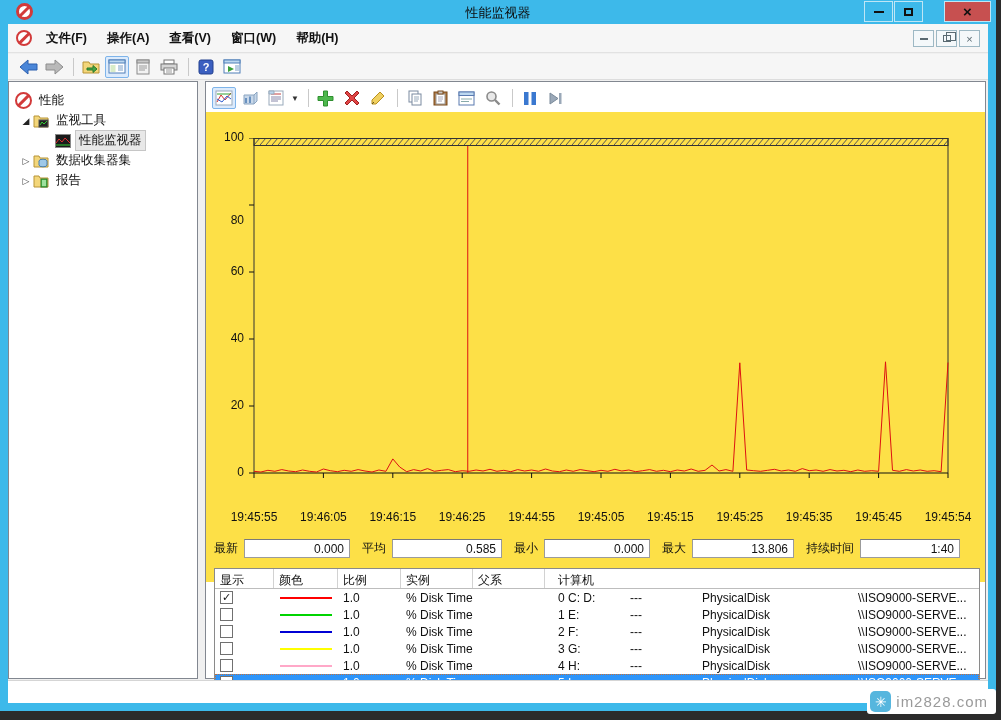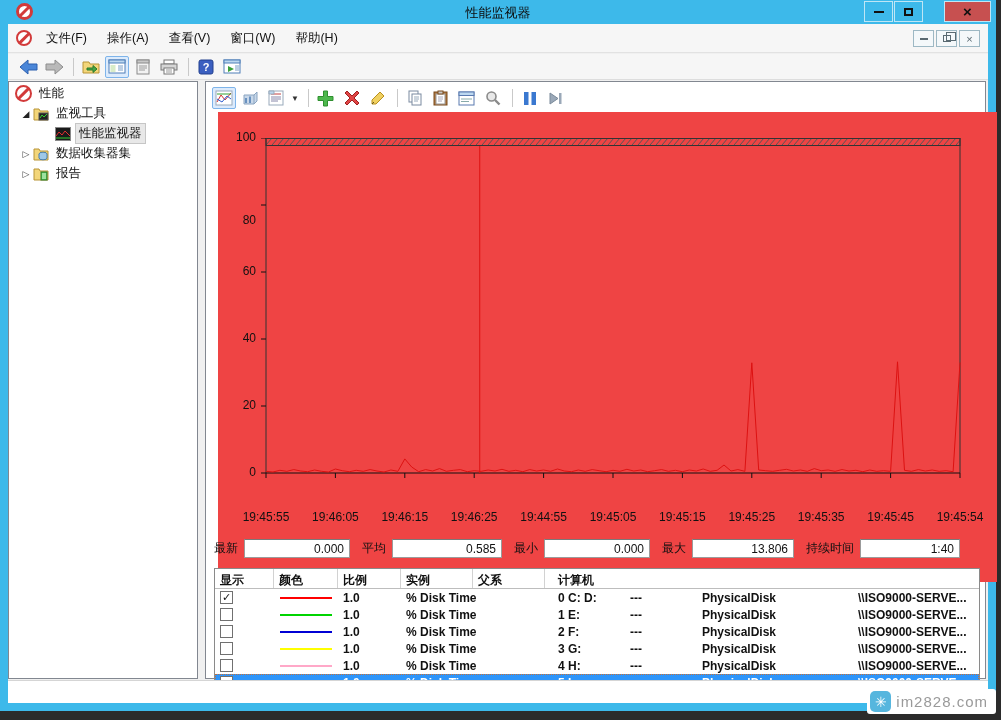--- a/index.html
+++ b/index.html
@@ -18,21 +18,21 @@
   #btn-max   { right:73px;  width:29px; background:#3db9ea; }
   #btn-close { right:5px;   width:47px; background:#c75050; font-size:15px; font-weight:bold; }
   .glyph-minbar { width:10px; height:2px; background:#111; }
   .glyph-maxbox { width:9px; height:8px; border:2px solid #111; }
 
   #client { position:absolute; left:8px; top:24px; width:980px; height:679px; background:#f0f0f0; }
 
   
   #menubar { position:absolute; left:0; top:0; width:100%; height:29px; background:#f6f6f6;
              border-bottom:1px solid #e2e2e2; display:flex; align-items:center; }
-  .menu-item { font-size:12.5px; color:#111; padding:4px 10px; }
+  .menu-item { font-size:12.5px; color:#111; padding:4px 10px;font-weight:bold; }
   .appicon { width:17px; height:17px; margin:0 4px 0 8px; position:relative; }
   .appicon .ring { position:absolute; inset:0; border:3px solid #d23a3a; border-radius:50%; background:#fff; }
   .appicon .slash { position:absolute; left:1px; top:7px; width:15px; height:3px; background:#d23a3a;
                     transform:rotate(-45deg); }
   .child-btn { width:21px; height:17px; border:1px solid #9db8c4; background:#f4f8fa; color:#5a6a72;
                display:flex; align-items:center; justify-content:center; font-size:11px; margin-left:2px; }
   #child-controls { position:absolute; right:8px; top:6px; display:flex; }
   .glyph-restore { width:8px; height:7px; border:1px solid #5a6a72; position:relative; background:#f4f8fa; }
   .glyph-restore::before { content:""; position:absolute; left:2px; top:-4px; width:8px; height:7px;
                            border:1px solid #5a6a72; }
@@ -40,55 +40,55 @@
   
   #main-toolbar { position:absolute; left:0; top:30px; width:100%; height:26px; background:#f6f6f6;
                   border-bottom:1px solid #ddd; display:flex; align-items:center; padding-left:8px; }
   .tool { width:24px; height:22px; display:flex; align-items:center; justify-content:center; margin-right:2px; }
   .tool.active { border:1px solid #7eb4ea; background:#dcebfc; border-radius:2px; }
   .tsep { width:1px; height:18px; background:#c9c9c9; margin:0 5px; }
   .caret { font-size:8px; color:#333; margin:0 4px 0 1px; }
 
   
   #tree-panel { position:absolute; left:0; top:57px; width:190px; height:598px; background:#fff;
-                border:1px solid #828790; font-size:12.5px; color:#111; padding-top:2px; }
+                border:1px solid #828790; font-size:12.5px; color:#111; padding-top:9px; }
   .tree-row { display:flex; align-items:center; height:19px; margin-bottom:1px; }
   .tw { display:inline-block; text-align:center; }
   .arrow { width:14px; font-size:9px; color:#444; }
   .arrow.exp { color:#222; }
   .tree-label { padding:1px 3px; white-space:nowrap; }
   .tree-label.sel { background:#e8e8e8; border:1px solid #c6c6c6; }
   .ticon { width:16px; height:14px; margin-right:4px; position:relative; flex:none; }
 
   #right-panel { position:absolute; left:197px; top:57px; width:781px; height:598px; background:#fff;
                  border:1px solid #828790; }
 
   #chart-toolbar { position:absolute; left:2px; top:3px; height:26px; display:flex; align-items:center;
                    padding-left:4px; }
 
   
-  #chart-area { position:absolute; left:12px; top:30px; width:779px; height:470px; background:#ef4444; }
+  #chart-area { position:absolute; left:0; top:30px; width:779px; height:470px; background:#fde047; }
   .ylab { position:absolute; width:38px; text-align:right; font-size:12px; color:#111; }
   .xlab { position:absolute; top:398px; transform:translateX(-50%); font-size:12px; color:#111; white-space:nowrap; }
   #plot-svg { position:absolute; left:42px; top:26px; }
 
   
   #stats-row { position:absolute; left:8px; top:455px; width:766px; height:22px; display:flex;
                align-items:center; font-size:12px; color:#111; }
   .stat-label { margin-right:6px; white-space:nowrap; }
   .stat-box { height:19px; background:#fff; border:1px solid #9b9b9b; border-top-color:#7a7a7a;
               text-align:right; padding:2px 5px 0 2px; margin-right:12px; }
 
   
   #counter-table { position:absolute; left:8px; top:486px; width:766px; background:#fff;
                    border:1px solid #8a8a8a; font-size:12px; color:#111; }
   .thead { display:flex; height:20px; align-items:stretch; border-bottom:1px solid #bdbdbd; }
   .thead .cell { border-right:1px solid #d2d2d2; padding:3px 0 0 5px; }
   .trow { display:flex; height:17px; align-items:center; }
-  .cell { overflow:hidden; white-space:nowrap;font-weight:bold; }
+  .cell { overflow:hidden; white-space:nowrap; }
   .c0{width:59px;} .c1{width:64px;} .c2{width:63px;} .c3{width:152px;}
   .c4{width:72px;} .c5{width:72px;} .c6{width:156px;} .c7{flex:1;}
   .cell.pad { padding-left:5px; }
   .cbx { width:13px; height:13px; border:1px solid #707070; background:#fff; margin-left:5px;
          font-size:11px; line-height:11px; text-align:center; color:#111; }
   .swatch { width:52px; height:2px; margin-left:6px; }
   .trow.sel { background:#2e95fa; color:#fff; outline:1px dotted #c87137; outline-offset:-1px; }
 
   #status-strip { position:absolute; left:0; top:656px; width:980px; height:23px; background:#fff;
                   border-top:1px solid #d5d5d5; }

